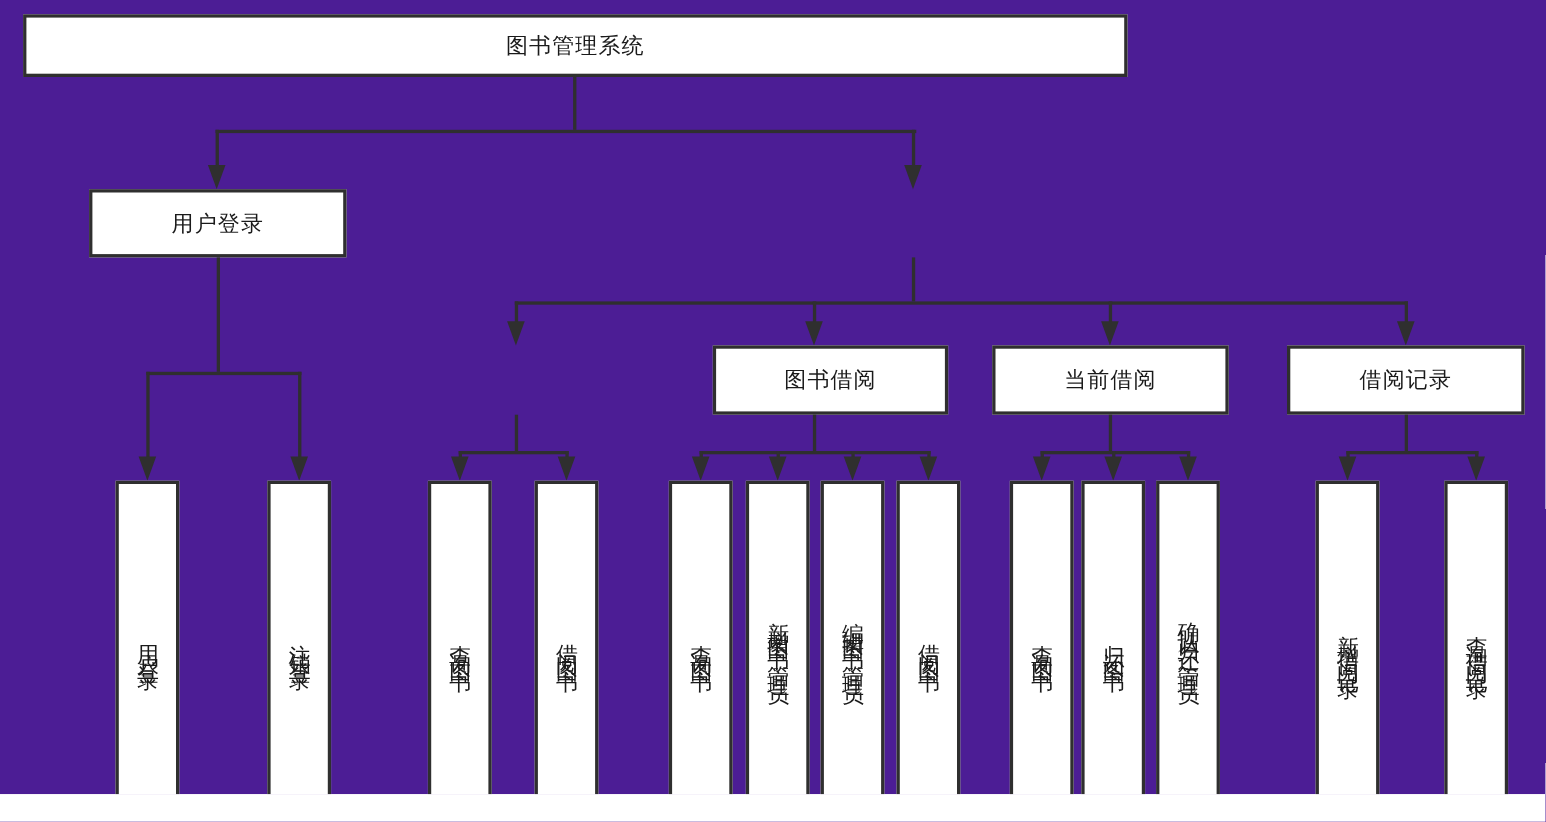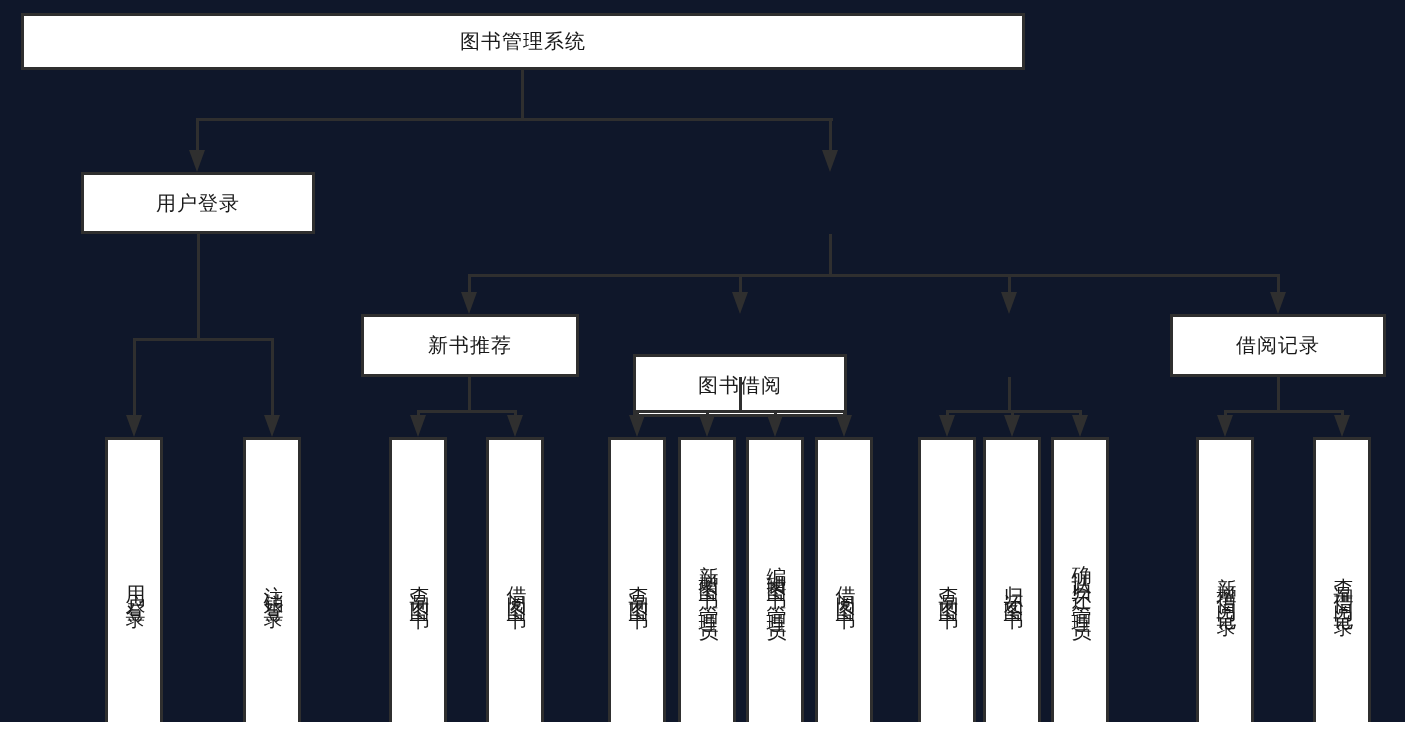--- a/index.html
+++ b/index.html
@@ -1,20 +1,20 @@
 <!DOCTYPE html>
 <html><head>
 <meta charset="utf-8">
 <style>
   html,body{margin:0;padding:0;background:#ffffff;}
   .stage{
     position:relative;
     width:1405px;height:722px;
-    background:#0f172a;
-    font-family:Liberation Mono, monospace;
+    background:#4c1d95;
+    font-family:Liberation Sans, sans-serif;
     overflow:hidden;
   }
   .box{
     position:absolute;
     box-sizing:border-box;
     border:3px solid #2f2f2f;
     background:#ffffff;
     display:flex;align-items:center;justify-content:center;
     color:#1a1a1a;
     font-size:20px;
@@ -82,25 +82,25 @@
   <div class="hline" style="left:468px;top:274px;width:812px;height:3px;"></div>
   <div class="vline" style="left:468px;top:274px;width:3px;height:22px;"></div>
   <div class="arrowhead" style="left:461px;top:292px;"></div>
   <div class="vline" style="left:739px;top:274px;width:3px;height:22px;"></div>
   <div class="arrowhead" style="left:732px;top:292px;"></div>
   <div class="vline" style="left:1008px;top:274px;width:3px;height:22px;"></div>
   <div class="arrowhead" style="left:1001px;top:292px;"></div>
   <div class="vline" style="left:1277px;top:274px;width:3px;height:22px;"></div>
   <div class="arrowhead" style="left:1270px;top:292px;"></div>
 
-  <div class="box" style="left:361px;top:314px;width:218px;height:63px;">
-    <span>新书推荐</span>
+  <div class="box" style="left:648px;top:314px;width:214px;height:63px;">
+    <span>图书借阅</span>
   </div>
-  <div class="box" style="left:633px;top:314px;width:214px;height:63px;margin-top:40px;">
-    <span>图书借阅</span>
+  <div class="box" style="left:902px;top:314px;width:215px;height:63px;">
+    <span>当前借阅</span>
   </div>
   <div class="box" style="left:1170px;top:314px;width:216px;height:63px;">
     <span>借阅记录</span>
   </div>
 
   <div class="vline" style="left:468px;top:377px;width:3px;height:33px;"></div>
   <div class="hline" style="left:417px;top:410px;width:100px;height:3px;"></div>
   <div class="vline" style="left:417px;top:410px;width:3px;height:8px;"></div>
   <div class="arrowhead" style="left:410px;top:415px;"></div>
   <div class="vline" style="left:514px;top:410px;width:3px;height:8px;"></div>

